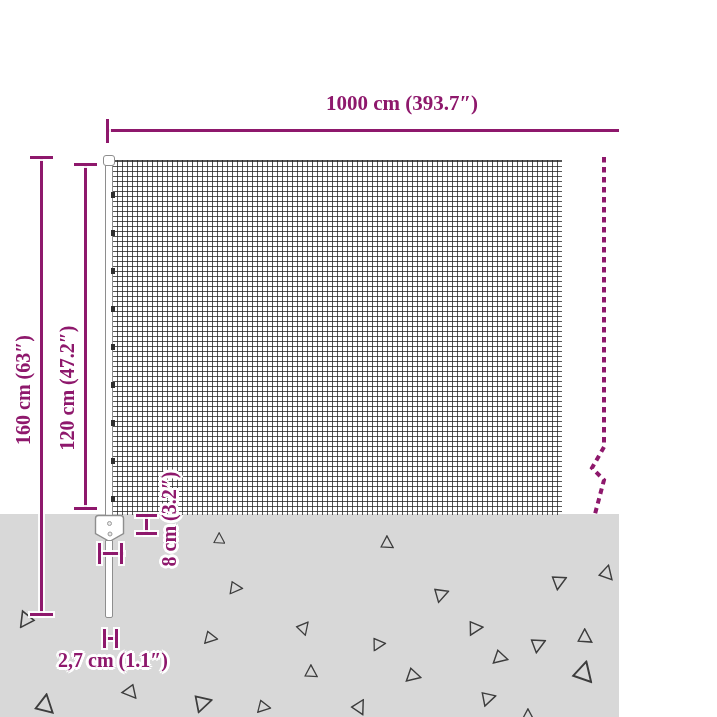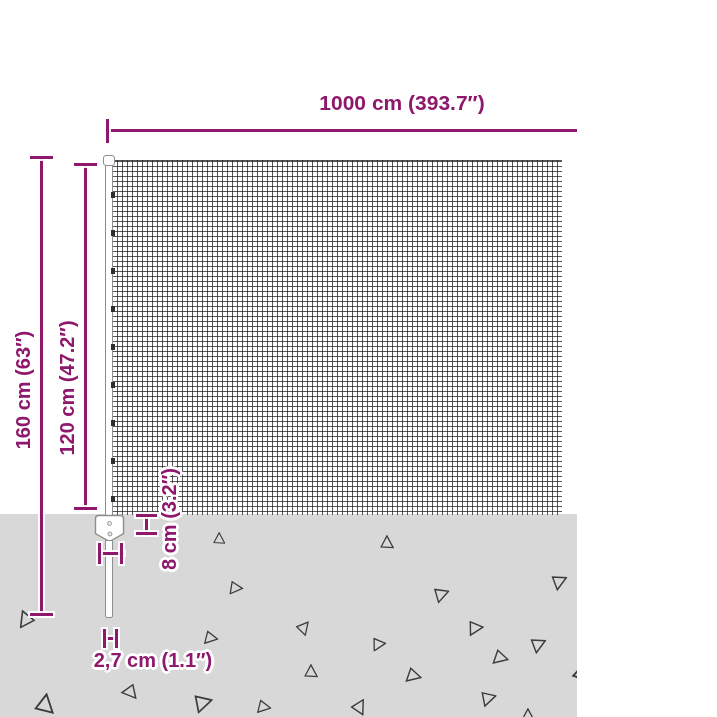--- a/index.html
+++ b/index.html
@@ -1,19 +1,20 @@
 <!DOCTYPE html>
 <html><head>
 <meta charset="utf-8">
 <style>
   html,body{margin:0;padding:0;background:#fff;}
   #canvas{
     position:relative;width:577px;height:717px;overflow:hidden;
     background:#ffffff;
-    font-family:Liberation Sans, sans-serif;
+    font-family:Liberation Serif, serif;
+    padding-left:42px;
   }
   
   .ground{position:absolute;left:0;top:514px;width:717px;height:203px;background:#d8d8d8;}
   
   .mesh{
     position:absolute;top:160px;height:354px;
     background:
       repeating-linear-gradient(to right, rgba(38,38,38,.78) 0 1px, transparent 1px 5px),
       repeating-linear-gradient(to bottom, rgba(38,38,38,.78) 0 1px, transparent 1px 5px);
     border-top:1px solid rgba(38,38,38,.78);
@@ -68,21 +69,21 @@
       -3px 0 0 #fff, 3px 0 0 #fff, 0 -3px 0 #fff, 0 3px 0 #fff,
       0 0 3px #fff;
     z-index:5;
   }
   .lbl.vert{transform:translate(-50%,-50%) rotate(-90deg);}
   .lbl.width-label{left:402px;top:103px;font-size:21px;}
   .lbl.h160-label{left:23px;top:390px;}
   .lbl.h120-label{left:67px;top:388px;}
   .lbl.d8-label{left:169px;top:519px;}
   .lbl.w82-label{left:114px;top:583px;}
-  .lbl.w27-label{left:113px;top:660px;margin-left:40px;}
+  .lbl.w27-label{left:113px;top:660px;}
   
   .tri{position:absolute;pointer-events:none;}
 </style>
 </head>
 <body>
 
 <div id="canvas">
 
   <div class="ground"></div>
   <div id="triangles">

